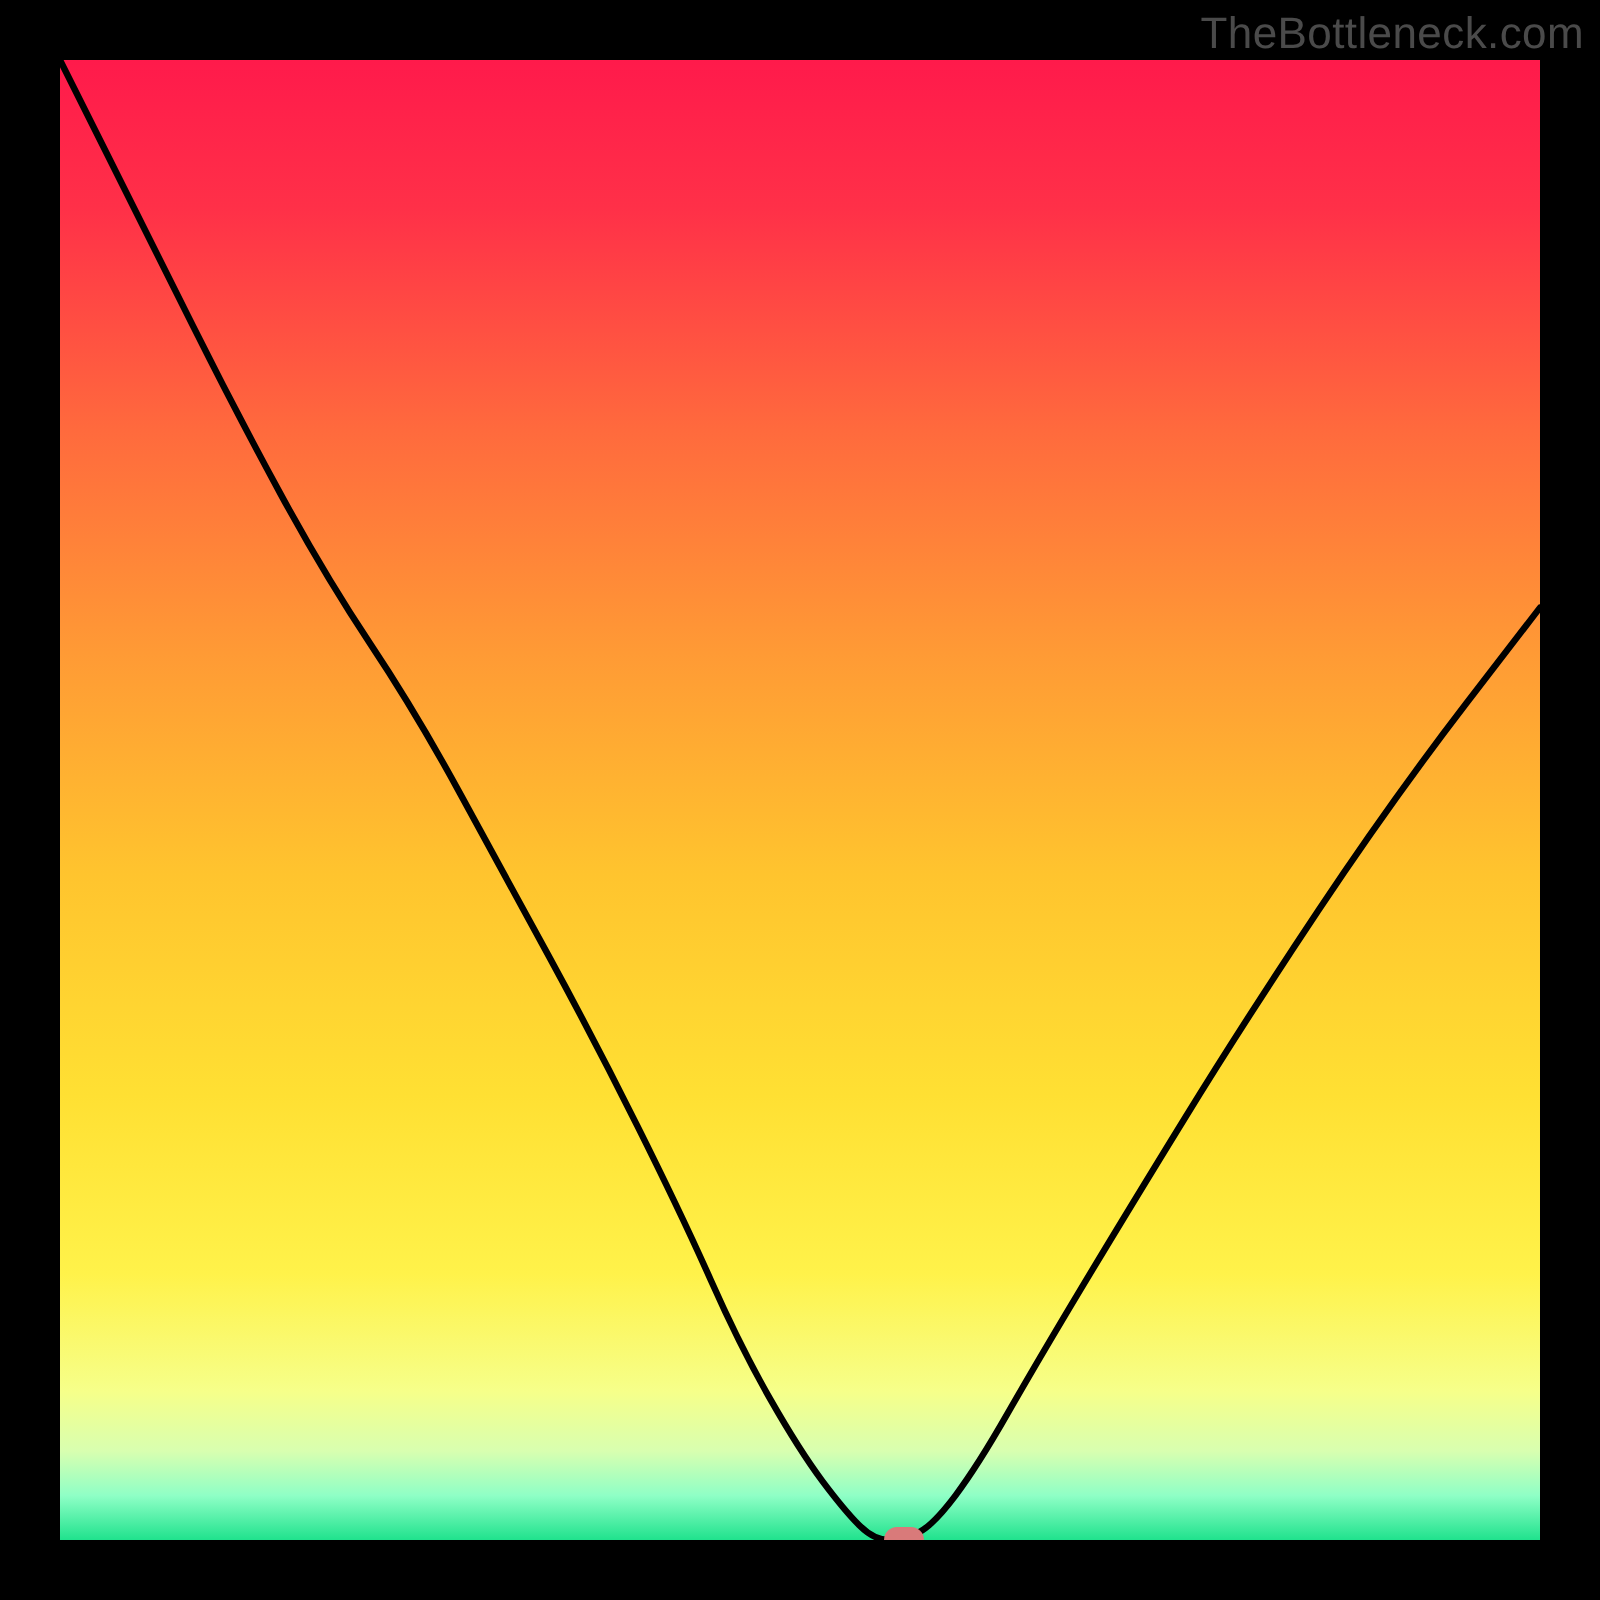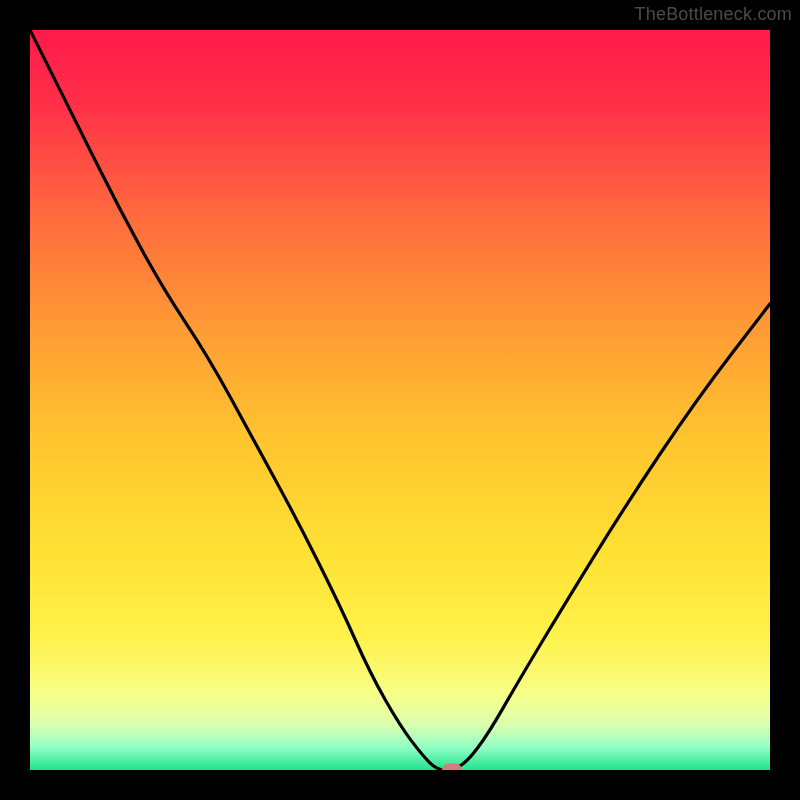--- a/index.html
+++ b/index.html
@@ -15,21 +15,21 @@
     position: relative;
     width: 800px;
     height: 800px;
     background: #000;
   }
   .watermark {
     position: absolute;
     top: 4px;
     right: 8px;
     color: #4a4a4a;
-    font-size: 18px;
+    font-size: 22px;
     font-weight: 500;
     letter-spacing: 0.2px;
     z-index: 40;
   }
   .plot {
     position: absolute;
     left: 30px;
     top: 30px;
     width: 740px;
     height: 740px;

